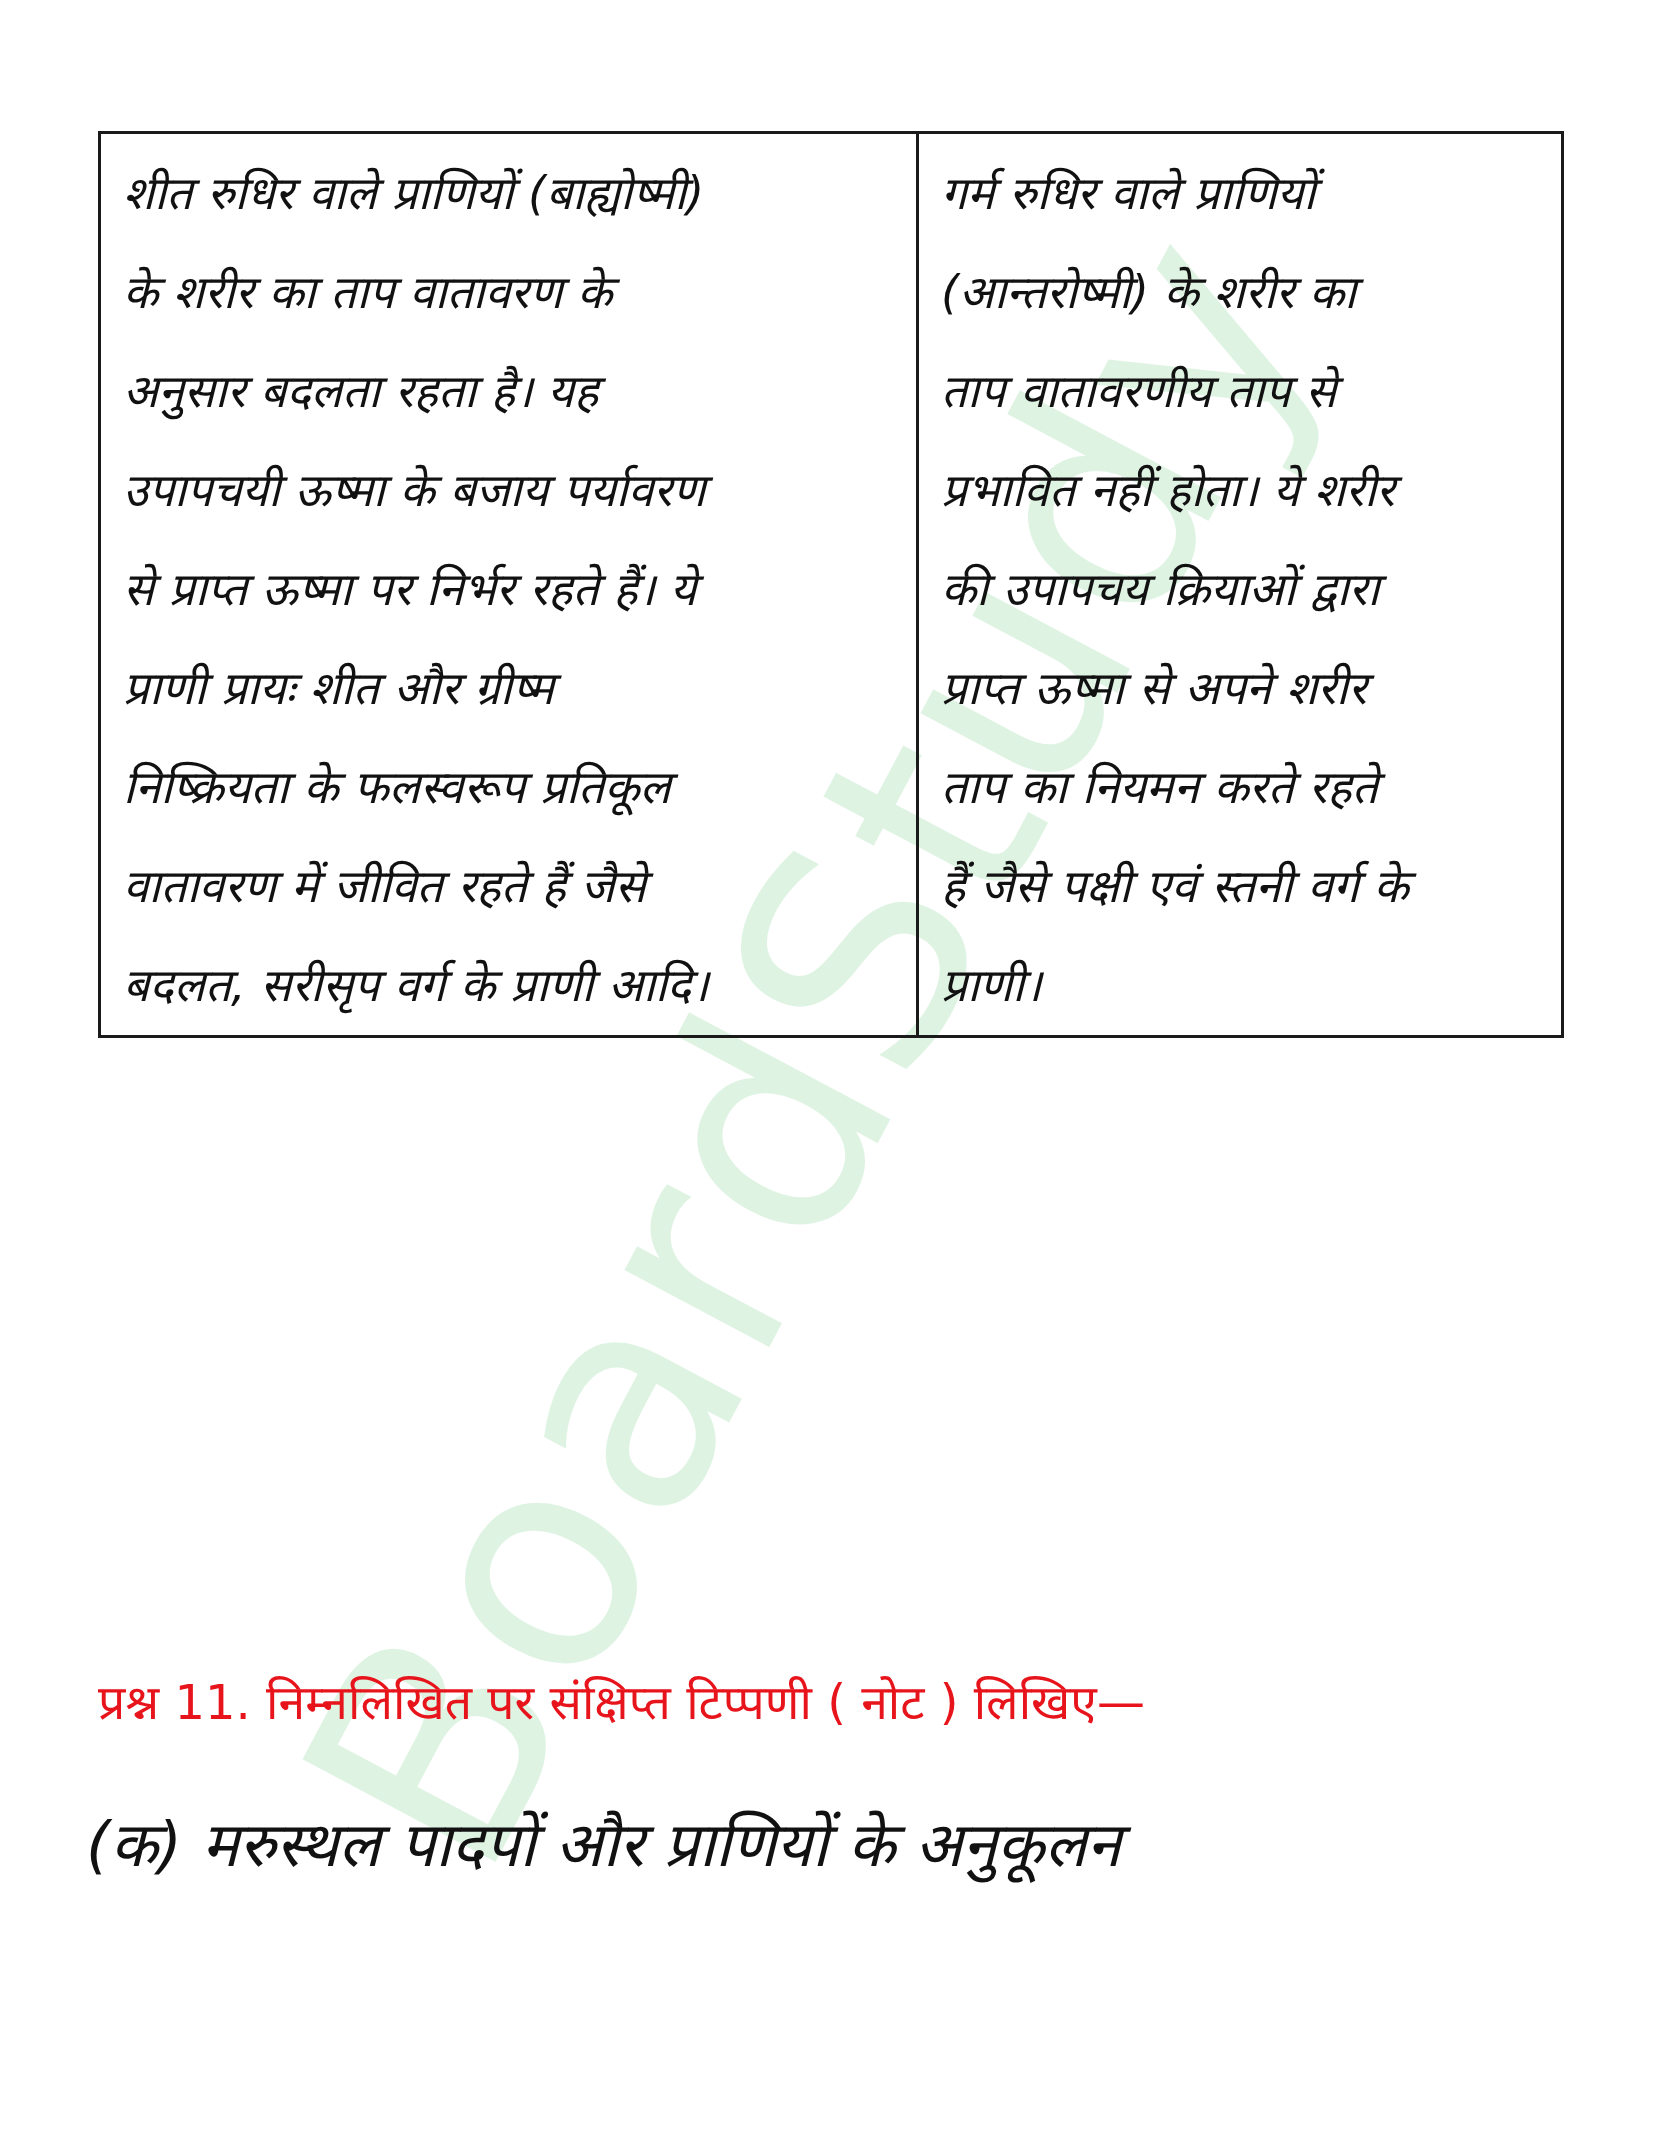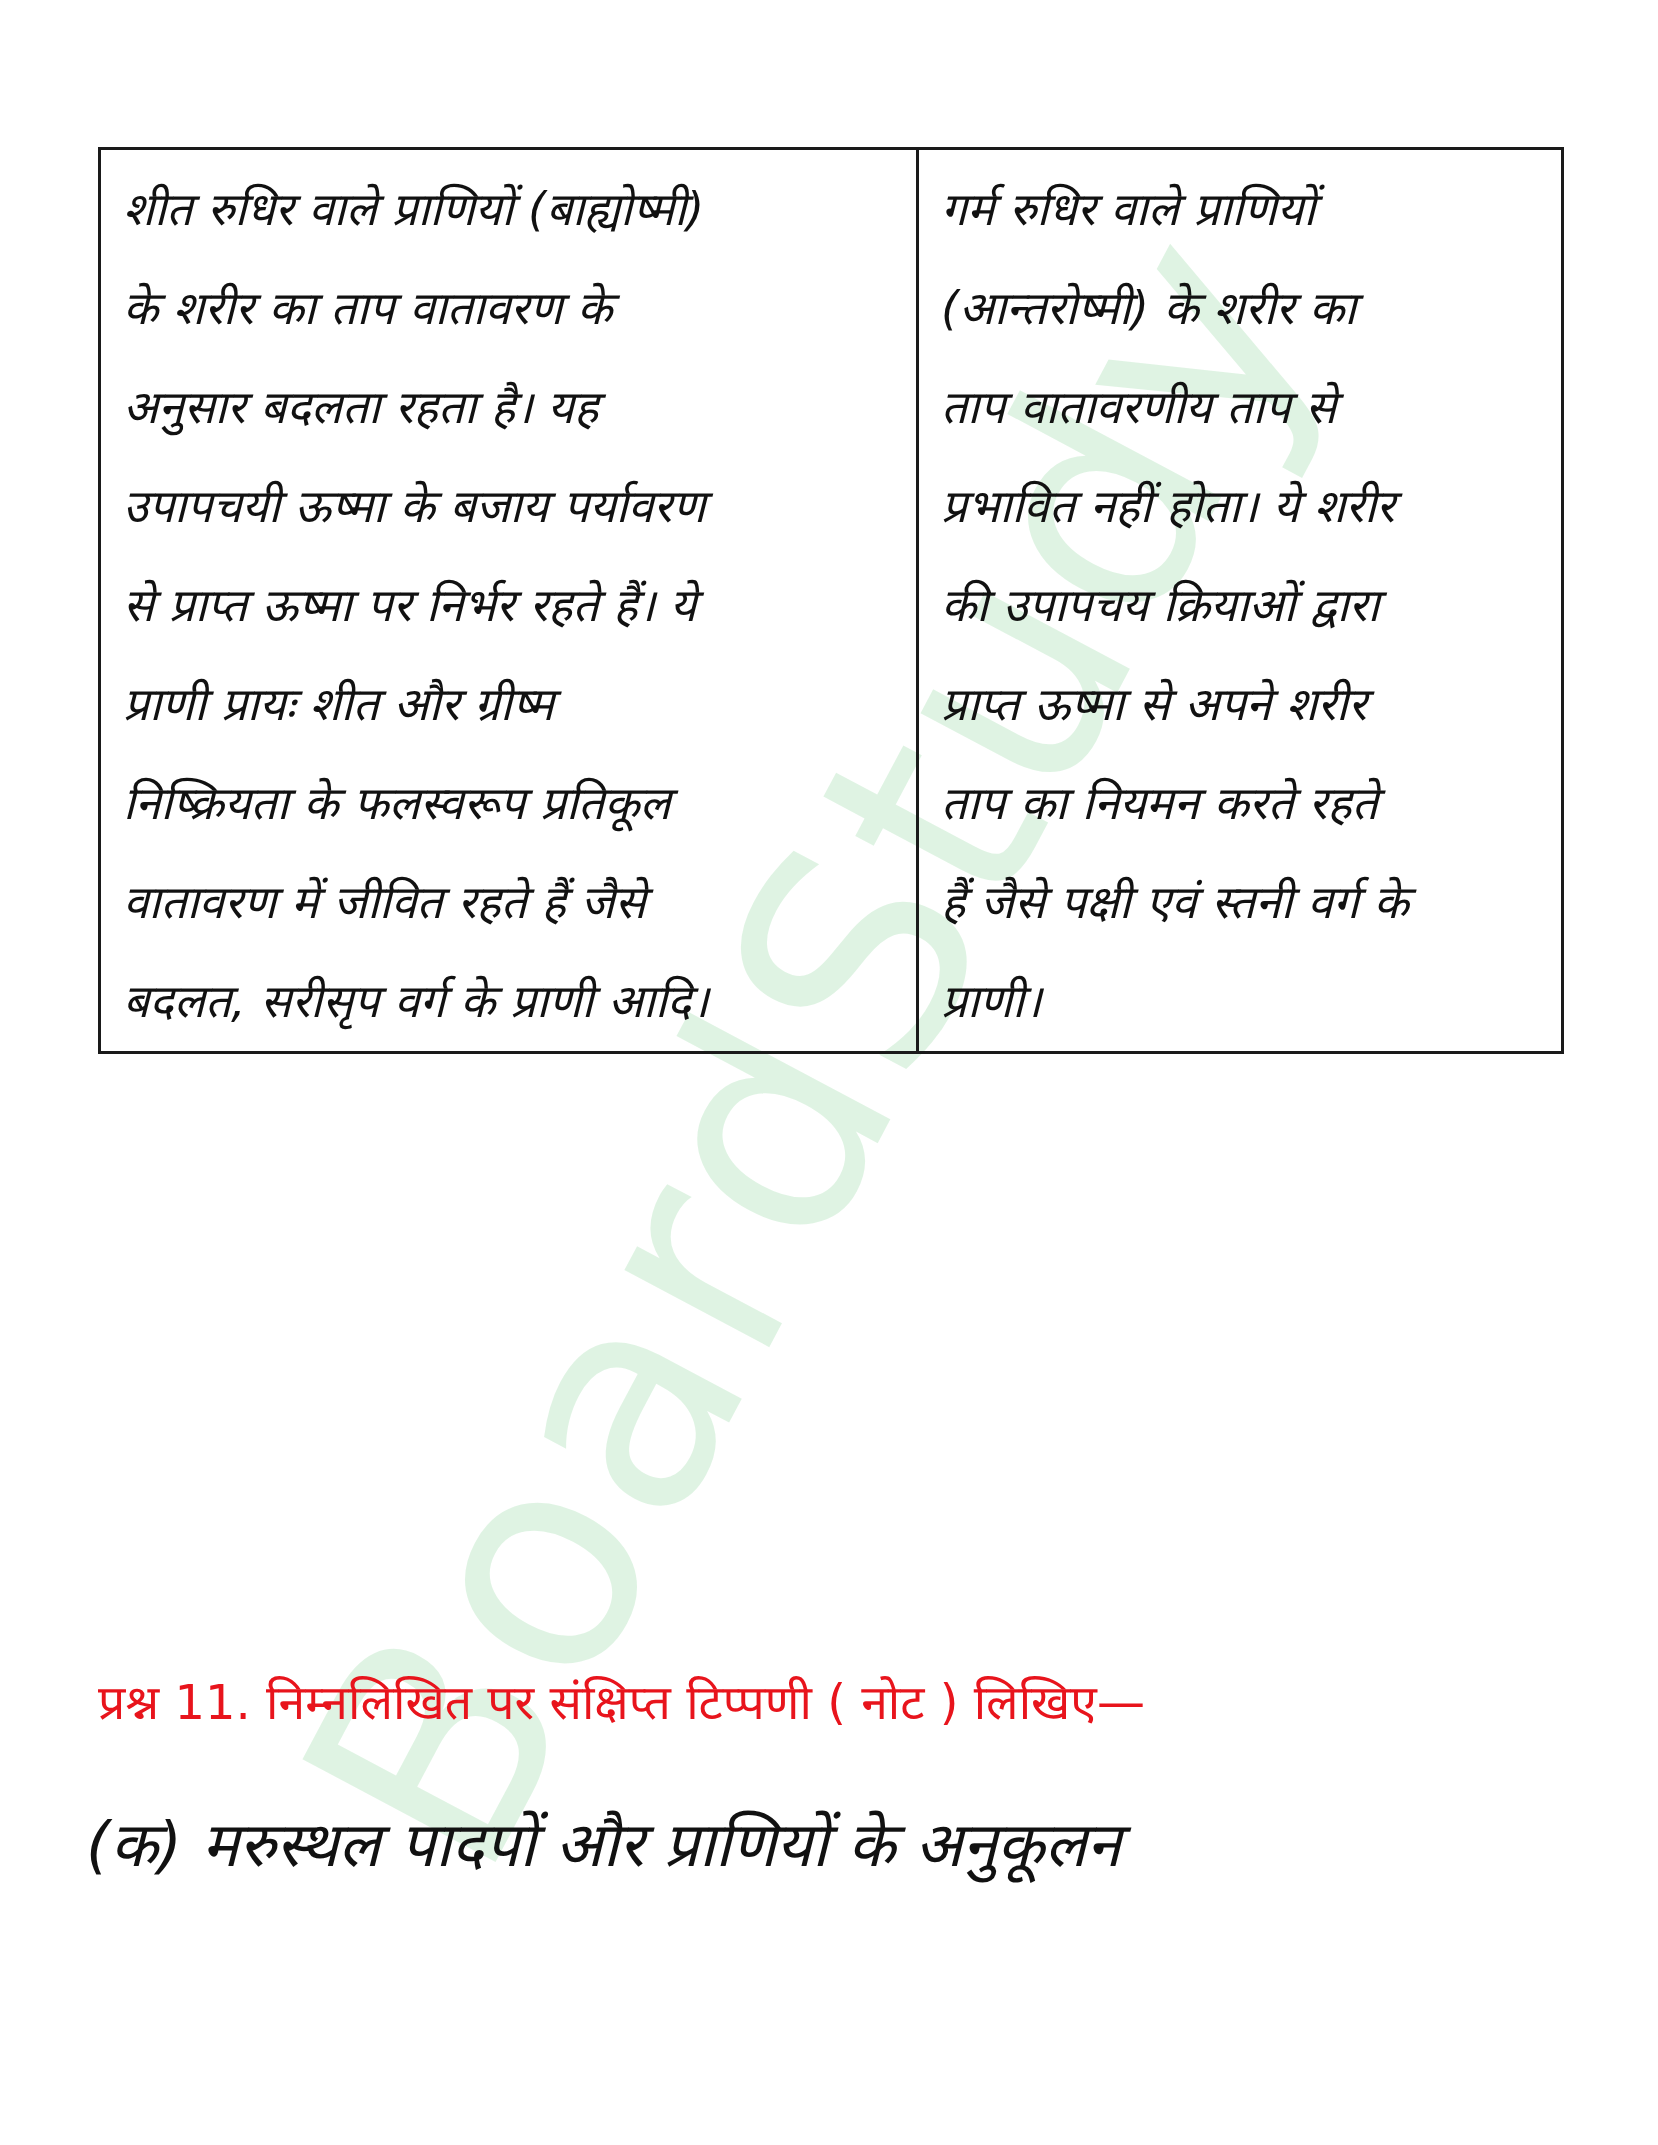--- a/index.html
+++ b/index.html
@@ -23,21 +23,21 @@
     color: #2fb54a;
     opacity: 0.15;
     white-space: nowrap;
     letter-spacing: 4px;
     pointer-events: none;
     z-index: 0;
   }
   .compare-table {
     position: absolute;
     left: 98px;
-    top: 147px;
+    top: 131px;
     width: 1463px;
     border-collapse: collapse;
     table-layout: fixed;
     z-index: 1;
   }
   .compare-table td {
     border: 3px solid #1a1a1a;
     vertical-align: top;
     padding: 10px 20px 0 22px;
     font-size: 46px;

